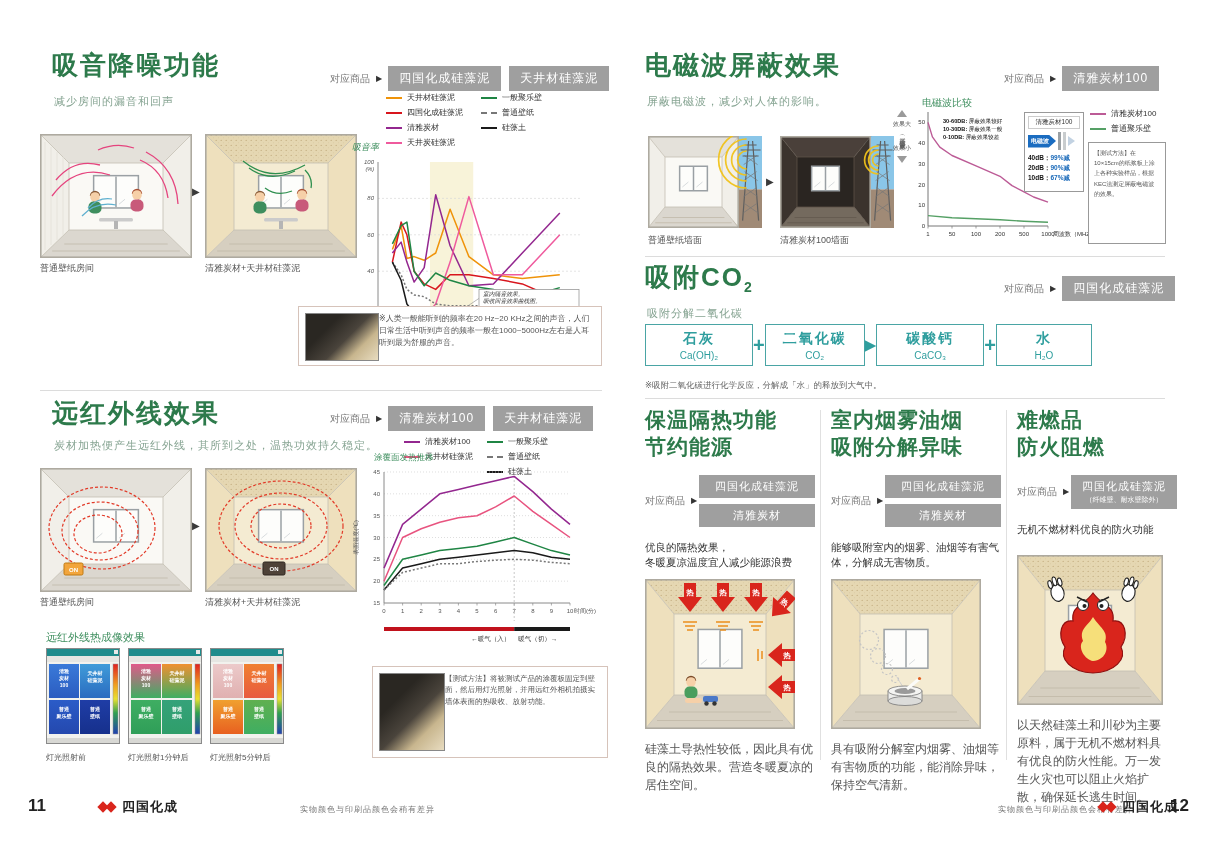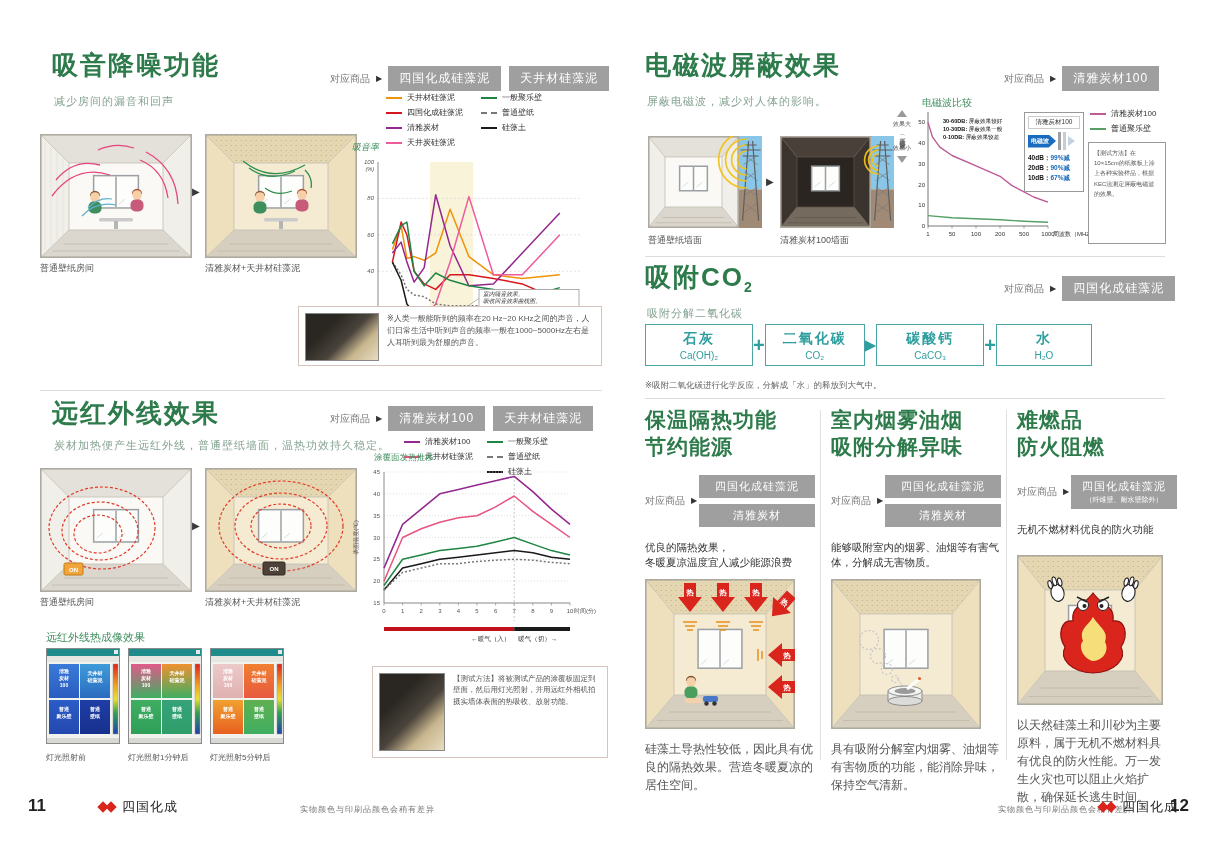--- a/index.html
+++ b/index.html
@@ -14,21 +14,21 @@
   .badge{background:#9f9f9f;color:#fff;font-size:12px;letter-spacing:1px;padding:4px 11px;text-align:center;white-space:nowrap;}
   .badge .sub{display:block;font-size:7px;letter-spacing:0;margin-top:1px;}
   .legend{display:flex;gap:18px;}
   .legend .col{display:flex;flex-direction:column;gap:4px;}
   .lg-item{display:flex;align-items:center;gap:5px;font-size:8px;color:#333;white-space:nowrap;}
   .lg-swatch{width:16px;height:0;border-top:2.2px solid #000;}
   .caption{font-size:9px;color:#555;}
   .room-arrow{font-size:10px;color:#3a3a3a;}
   .divider-h{position:absolute;height:1px;background:#dcdcdc;}
   .divider-v{position:absolute;width:1px;background:#e0e0e0;}
-  .note-box{position:absolute;background:#fff;border:1px solid #d6c3ba;display:flex;gap:8px;padding:6px;box-sizing:border-box;}
+  .note-box{position:absolute;background:#fff;border:1px solid #d6c3ba;display:flex;gap:0;padding:6px;box-sizing:border-box;}
   .note-photo{background:linear-gradient(135deg,#2a2722 30%,#4a443c 55%,#c8b68e 75%,#e8dcc0 100%);flex:none;border:1px solid #888;}
   .note-text{font-size:8px;color:#555;line-height:1.5;}
   .chart-box{position:absolute;}
   .chart-title-green{color:#3f8f5f;font-size:10px;}
   .pre{white-space:pre-line;}
   
   .thermal-strip{display:flex;gap:8px;}
   .thermal-fig{width:74px;}
   .thermal-cap{font-size:8px;color:#555;margin-top:4px;white-space:nowrap;}
   
@@ -60,21 +60,21 @@
   .col-products .badge{font-size:11px;}
   .col-body{font-size:10.5px;color:#333;line-height:1.5;margin-top:13px;}
   .col-cap{font-size:12px;color:#555;line-height:1.5;margin-top:7px;}
   
   .pgnum{font-size:17px;color:#222;font-weight:bold;}
   .logo{display:flex;align-items:center;gap:4px;}
   .logo-mark{display:inline-block;position:relative;width:20px;height:12px;}
   .logo-mark i{position:absolute;top:2px;width:8px;height:8px;background:#d9251c;transform:rotate(45deg);}
   .logo-mark i:first-child{left:1px;}
   .logo-mark i:last-child{left:9px;}
-  .logo-text{font-size:13px;font-weight:normal;color:#222;letter-spacing:1px;}
+  .logo-text{font-size:13px;font-weight:bold;color:#222;letter-spacing:1px;}
   .disclaimer{font-size:8px;color:#777;letter-spacing:1px;}
   svg text{font-family:"Liberation Sans","DejaVu Sans",sans-serif;}
 </style>
 </head>
 <body>
 
 <div id="canvas">
 
   <div class="abs sec-title" style="left:52px;top:52px;">吸音降噪功能</div>
   <div class="abs sec-sub" style="left:54px;top:94px;">减少房间的漏音和回声</div>
@@ -213,21 +213,21 @@
       </svg></div>
 
   <div class="note-box" style="left:298px;top:306px;width:304px;height:60px;">
     <div class="note-photo" style="width:72px;height:46px;"></div>
     <div class="note-text">※人类一般能听到的频率在20 Hz~20 KHz之间的声音，人们日常生活中听到声音的频率一般在1000~5000Hz左右是人耳听到最为舒服的声音。</div>
   </div>
 
   <div class="divider-h" style="left:40px;top:390px;width:562px;"></div>
 
   <div class="abs sec-title" style="left:52px;top:400px;">远红外线效果</div>
-  <div class="abs sec-sub" style="left:54px;top:438px;">炭材加热便产生远红外线，普通壁纸墙面，温热功效持久稳定。</div>
+  <div class="abs sec-sub" style="left:54px;top:438px;">炭材加热便产生远红外线，其所到之处，温热功效持久稳定。</div>
   <div class="abs products-row" style="left:330px;top:406px;">
     <span>对应商品</span>
     <span class="arrow-glyph">▶</span>
     <span class="badges">
         <span class="badge">清雅炭材100</span>
         <span class="badge">天井材硅藻泥</span>
       </span>
   </div>
   <div class="abs legend" style="left:404px;top:436px;gap:14px;">
       <span class="col">

